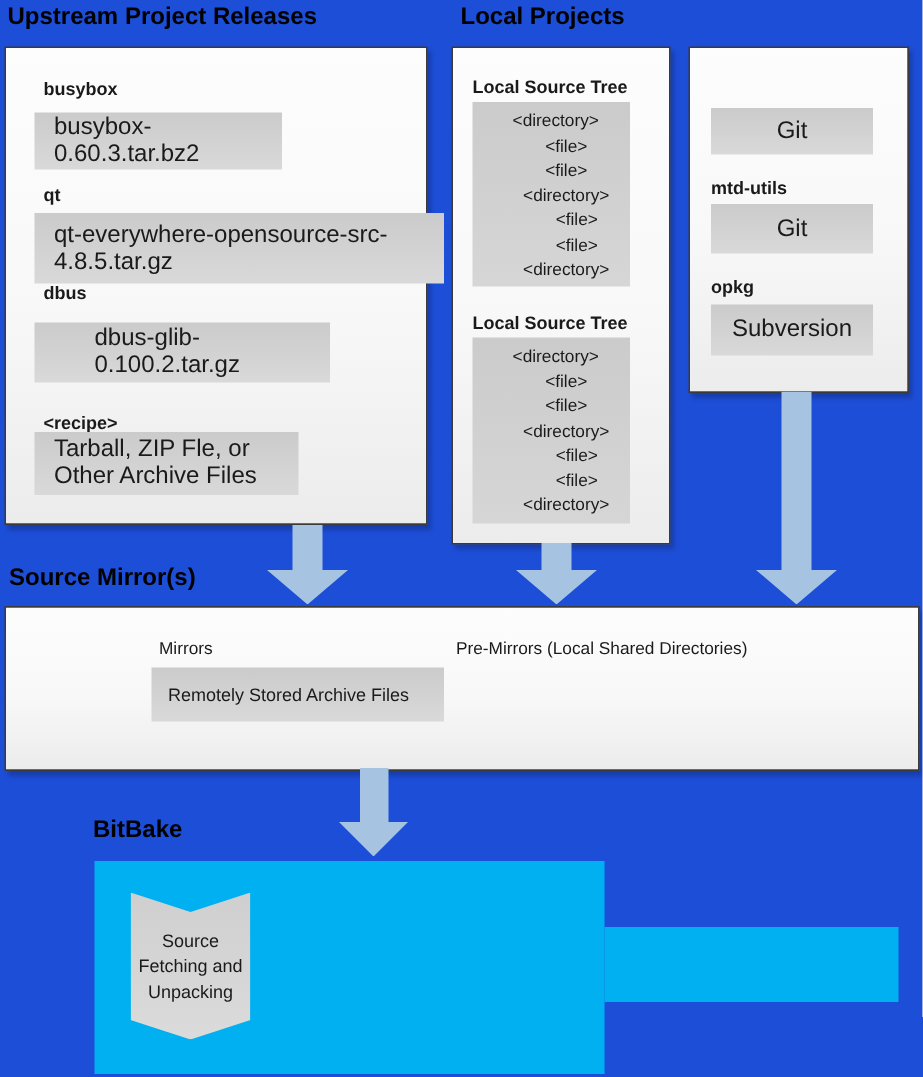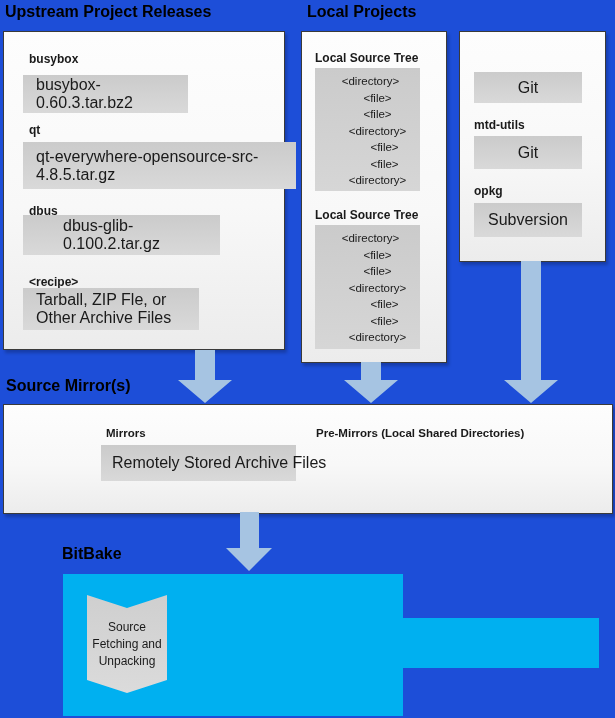--- a/index.html
+++ b/index.html
@@ -39,42 +39,42 @@
     clip-path:polygon(14px 0,33px 0,33px 36px,46px 36px,23px 59px,0 36px,14px 36px);}
   .bb-main{position:absolute;left:63px;top:574px;width:340px;height:142px;background:#00b0f0;}
   .bb-arm{position:absolute;left:403px;top:618px;width:196px;height:50px;background:#00b0f0;}
   .ribbon{
     position:absolute;left:87px;top:595px;width:80px;height:98px;z-index:6;
     background:linear-gradient(180deg,#cfcfcf,#dbdbdb);
     clip-path:polygon(0 0,50% 13px,100% 0,100% 85px,50% 100%,0 85px);
     display:flex;align-items:center;justify-content:center;
     font-size:12px;line-height:17px;text-align:center;white-space:pre-line;
   }
-  .mirror-label{position:absolute;font-size:11.5px;font-weight:bold;white-space:nowrap;}
+  .mirror-label{position:absolute;font-size:11.5px;font-weight:normal;white-space:nowrap;}
   .mirror-val{
     position:absolute;background:linear-gradient(180deg,#cbcbcb,#d9d9d9);
-    font-size:16px;display:flex;align-items:center;padding-left:11px;white-space:nowrap;
+    font-size:12px;display:flex;align-items:center;padding-left:11px;white-space:nowrap;
   }
 </style>
 </head>
 <body>
 
 <div class="canvas">
 
   <div class="sec-title" style="left:5px;top:3px;">Upstream Project Releases</div>
   <div class="sec-title" style="left:307px;top:3px;">Local Projects</div>
   <div class="sec-title" style="left:6px;top:377px;">Source Mirror(s)</div>
   <div class="sec-title" style="left:62px;top:545px;">BitBake</div>
 
   <div class="panel" style="left:3px;top:31px;width:280px;height:317px;">
     <div class="item-label" style="left:25px;top:20px;">busybox</div>
     <div class="gray-box left" style="left:19px;top:43px;width:152px;height:38px;">busybox-0.60.3.tar.bz2</div>
     <div class="item-label" style="left:25px;top:91px;">qt</div>
     <div class="gray-box left" style="left:19px;top:110px;width:260px;height:47px;">qt-everywhere-opensource-src-4.8.5.tar.gz</div>
-    <div class="item-label" style="left:25px;top:172px;">dbus</div>
+    <div class="item-label" style="left:25px;top:156px;">dbus</div>
     <div class="gray-box left" style="left:19px;top:183px;width:157px;height:40px;padding-left:40px;">dbus-glib-0.100.2.tar.gz</div>
     <div class="item-label" style="left:25px;top:243px;">&lt;recipe&gt;</div>
     <div class="gray-box left" style="left:19px;top:256px;width:163px;height:42px;">Tarball, ZIP Fle, or
 Other Archive Files</div>
   </div>
 
   <div class="panel" style="left:301px;top:31px;width:144px;height:330px;text-align:center;">
     <div class="item-label" style="left:13px;top:19px;">Local Source Tree</div>
     <div class="tree-box" style="left:13px;top:36px;width:105px;height:118px;">
       <div class="tl i0">&lt;directory&gt;</div>
@@ -106,21 +106,21 @@
     <div class="gray-box center" style="left:14px;top:171px;width:108px;height:34px;">Subversion</div>
   </div>
 
   <div class="arrow arrow1"></div>
   <div class="arrow arrow2"></div>
   <div class="arrow arrow3"></div>
 
   <div class="panel" style="left:3px;top:404px;width:608px;height:108px;">
     <div class="mirror-label" style="left:102px;top:22px;">Mirrors</div>
     <div class="mirror-val" style="left:97px;top:40px;width:184px;height:36px;">Remotely Stored Archive Files</div>
-    <div class="mirror-label" style="left:300px;top:22px;margin-left:12px;">Pre-Mirrors (Local Shared Directories)</div>
+    <div class="mirror-label" style="left:300px;top:22px;">Pre-Mirrors (Local Shared Directories)</div>
   </div>
 
   <div class="arrow arrow4"></div>
 
   <div class="bb-main"></div>
   <div class="bb-arm"></div>
   <div class="ribbon">
     <span>Source
 Fetching and
 Unpacking</span>

